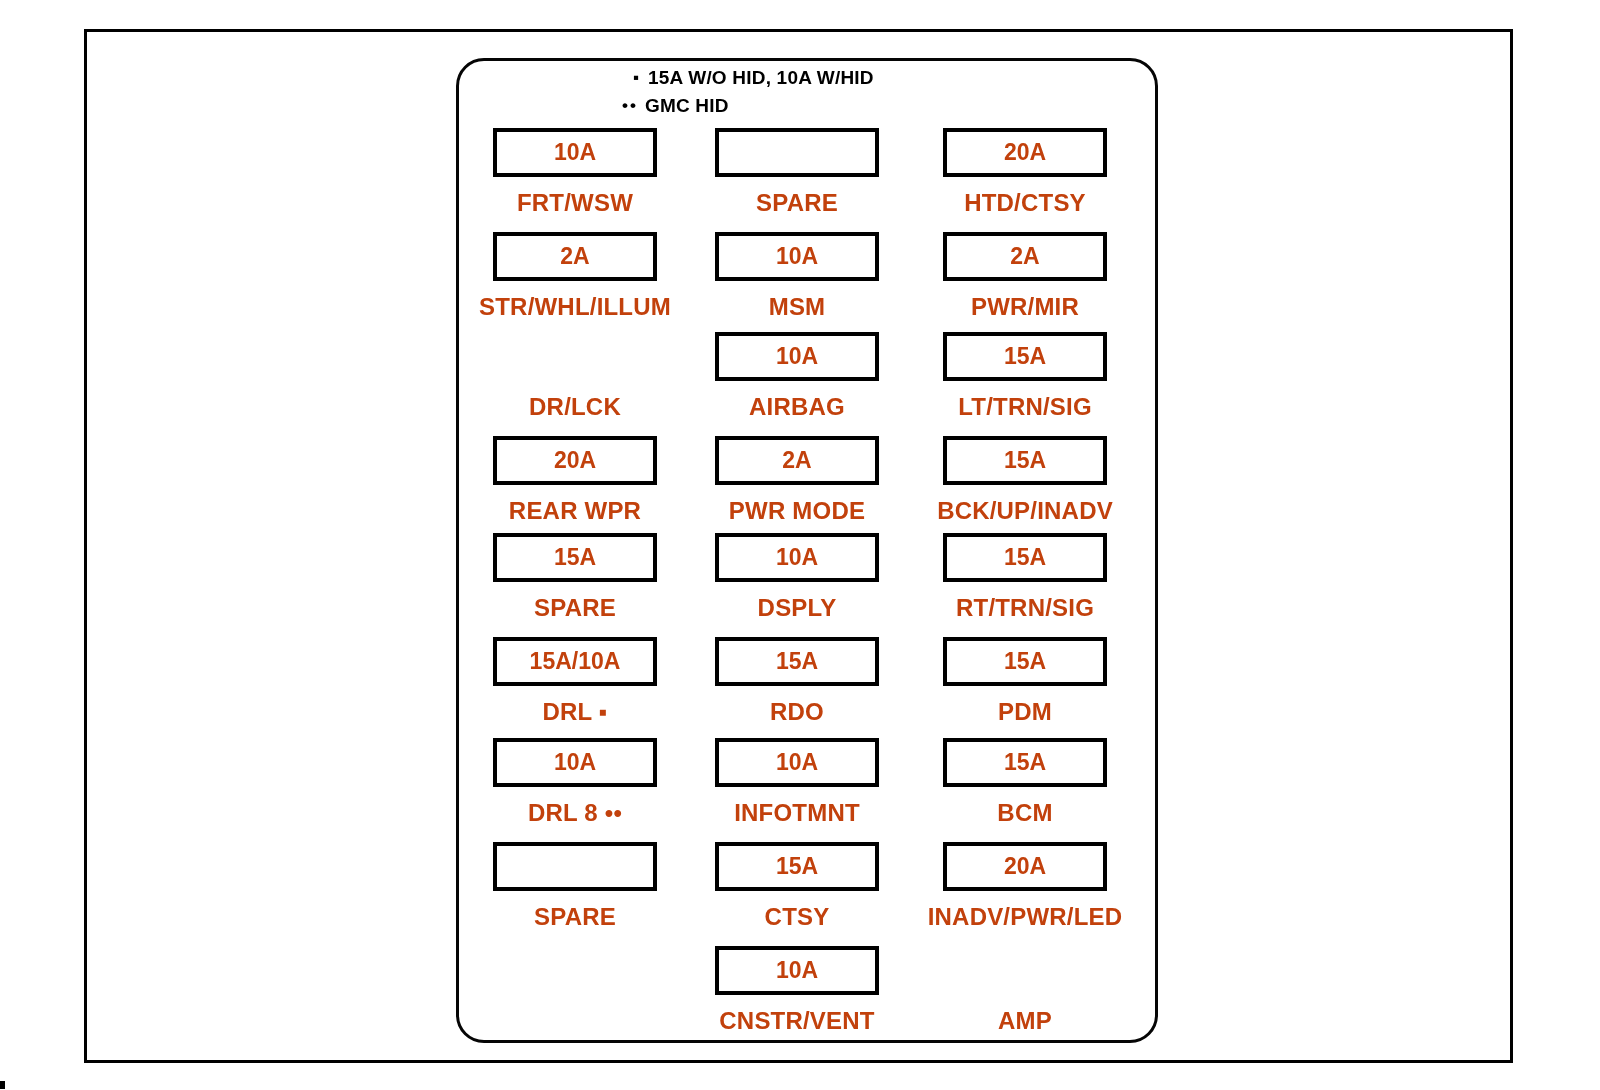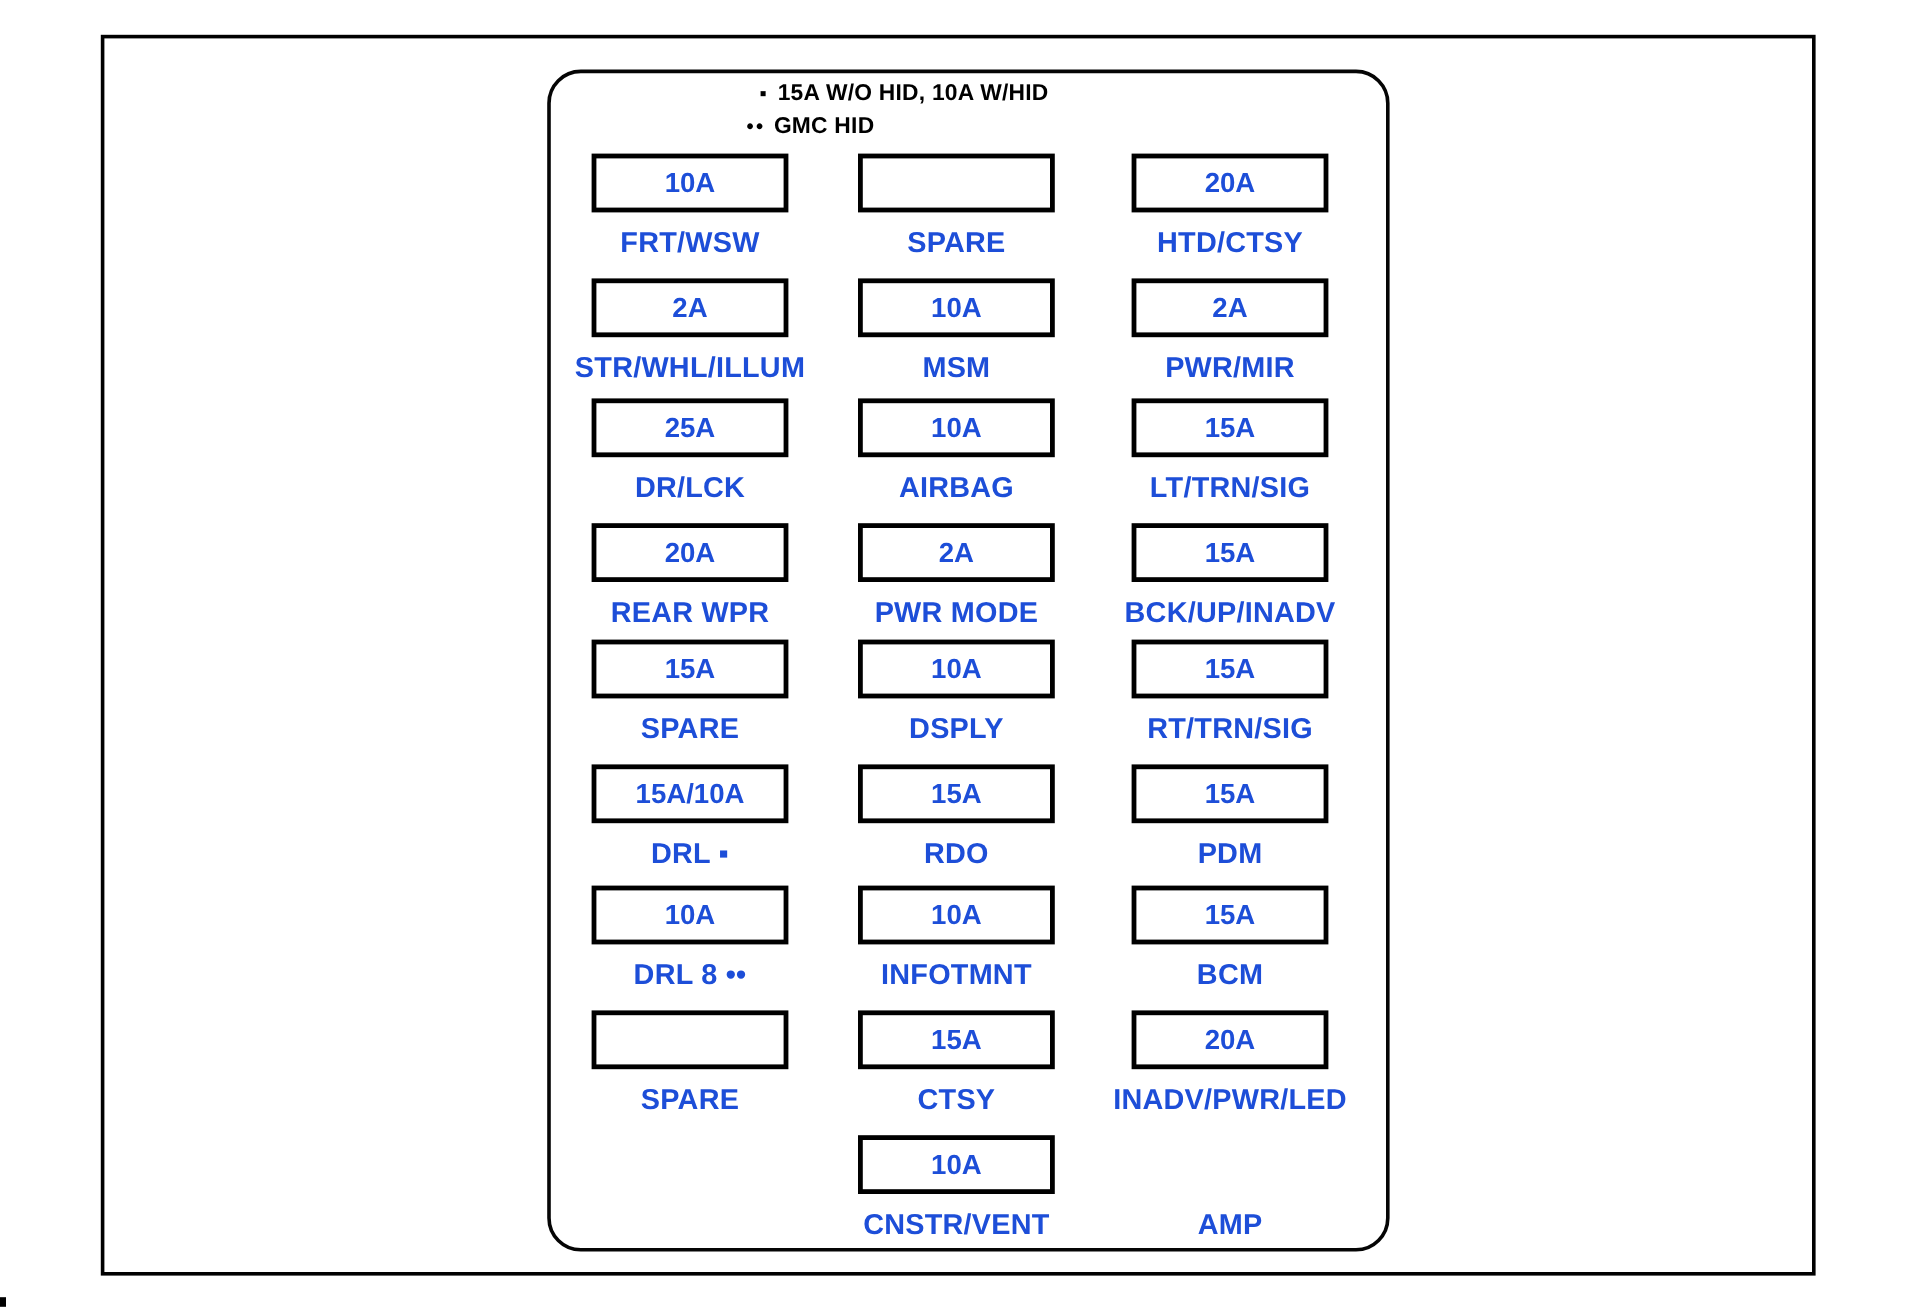--- a/index.html
+++ b/index.html
@@ -68,31 +68,31 @@
     top: 0;
     width: 164px;
     height: 49px;
     border: 4px solid #000000;
     box-sizing: border-box;
     background: #ffffff;
     text-align: center;
     line-height: 41px;
     font-size: 23px;
     font-weight: 700;
-    color: #1d4ed8;
+    color: #c2410c;
   }
   .fuselabel {
     position: absolute;
     top: 61px;
     left: 50%;
     transform: translateX(-50%);
     white-space: nowrap;
     font-size: 24px;
     font-weight: 700;
-    color: #1d4ed8;
+    color: #c2410c;
     letter-spacing: 0.2px;
   }
   .scan-artifact {
     position: absolute;
     left: 0;
     top: 1081px;
     width: 5px;
     height: 8px;
     background: #000000;
   }
@@ -136,21 +136,20 @@
       </div>
       <div class="cell" style="left: 715px; top: 232px;">
         <div class="fusebox"><span>10A</span></div>
         <div class="fuselabel">MSM</div>
       </div>
       <div class="cell" style="left: 943px; top: 232px;">
         <div class="fusebox"><span>2A</span></div>
         <div class="fuselabel">PWR/MIR</div>
       </div>
       <div class="cell" style="left: 493px; top: 332px;">
-        <div class="fusebox"><span>25A</span></div>
         <div class="fuselabel">DR/LCK</div>
       </div>
       <div class="cell" style="left: 715px; top: 332px;">
         <div class="fusebox"><span>10A</span></div>
         <div class="fuselabel">AIRBAG</div>
       </div>
       <div class="cell" style="left: 943px; top: 332px;">
         <div class="fusebox"><span>15A</span></div>
         <div class="fuselabel">LT/TRN/SIG</div>
       </div>

